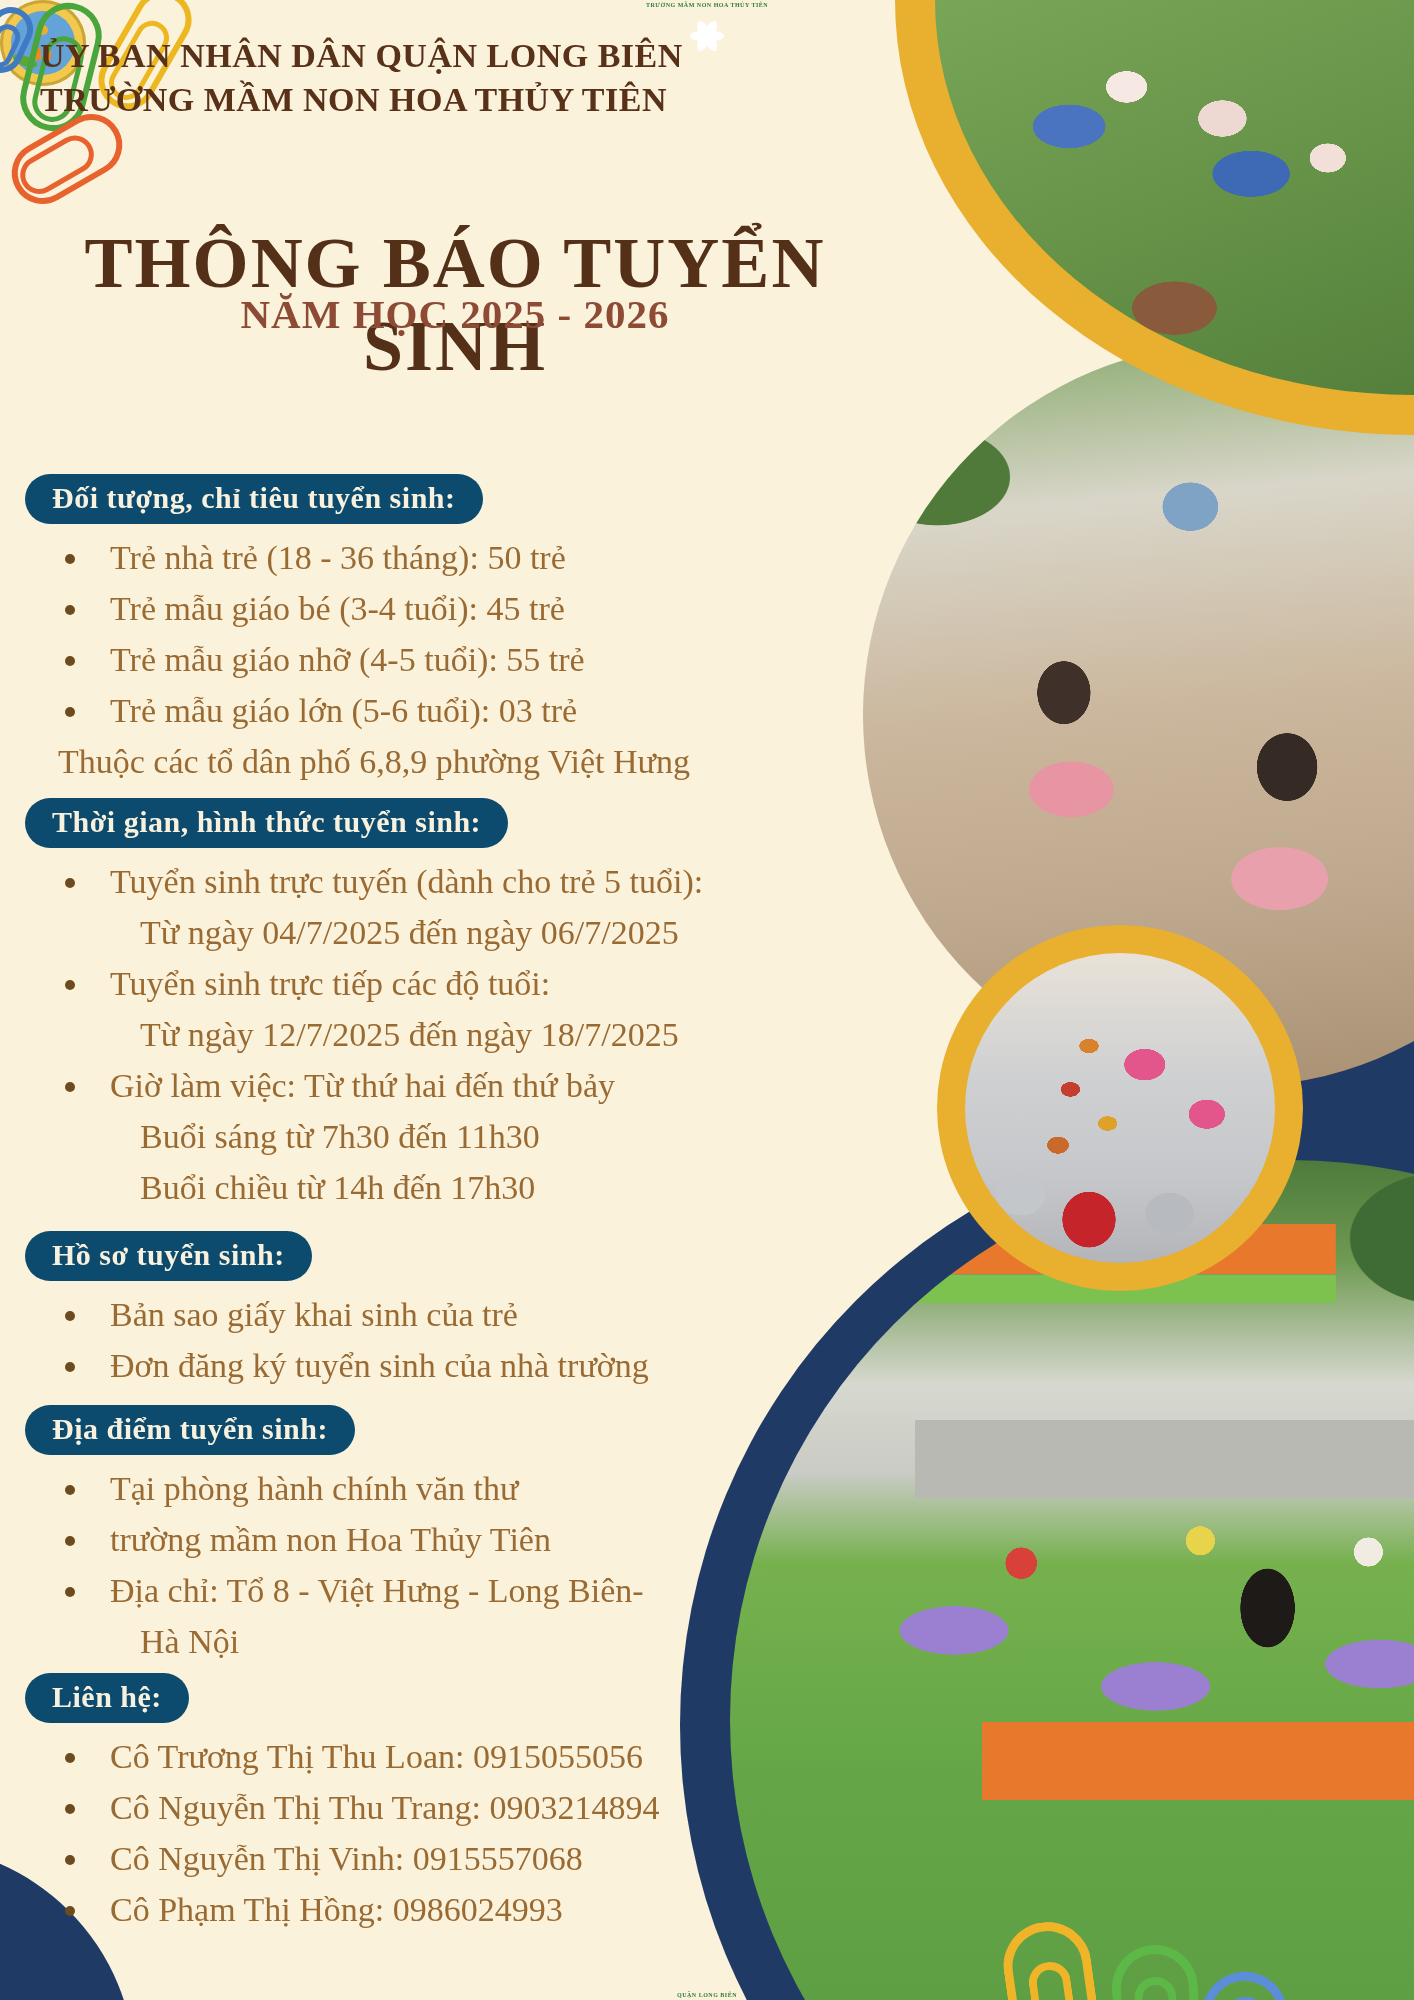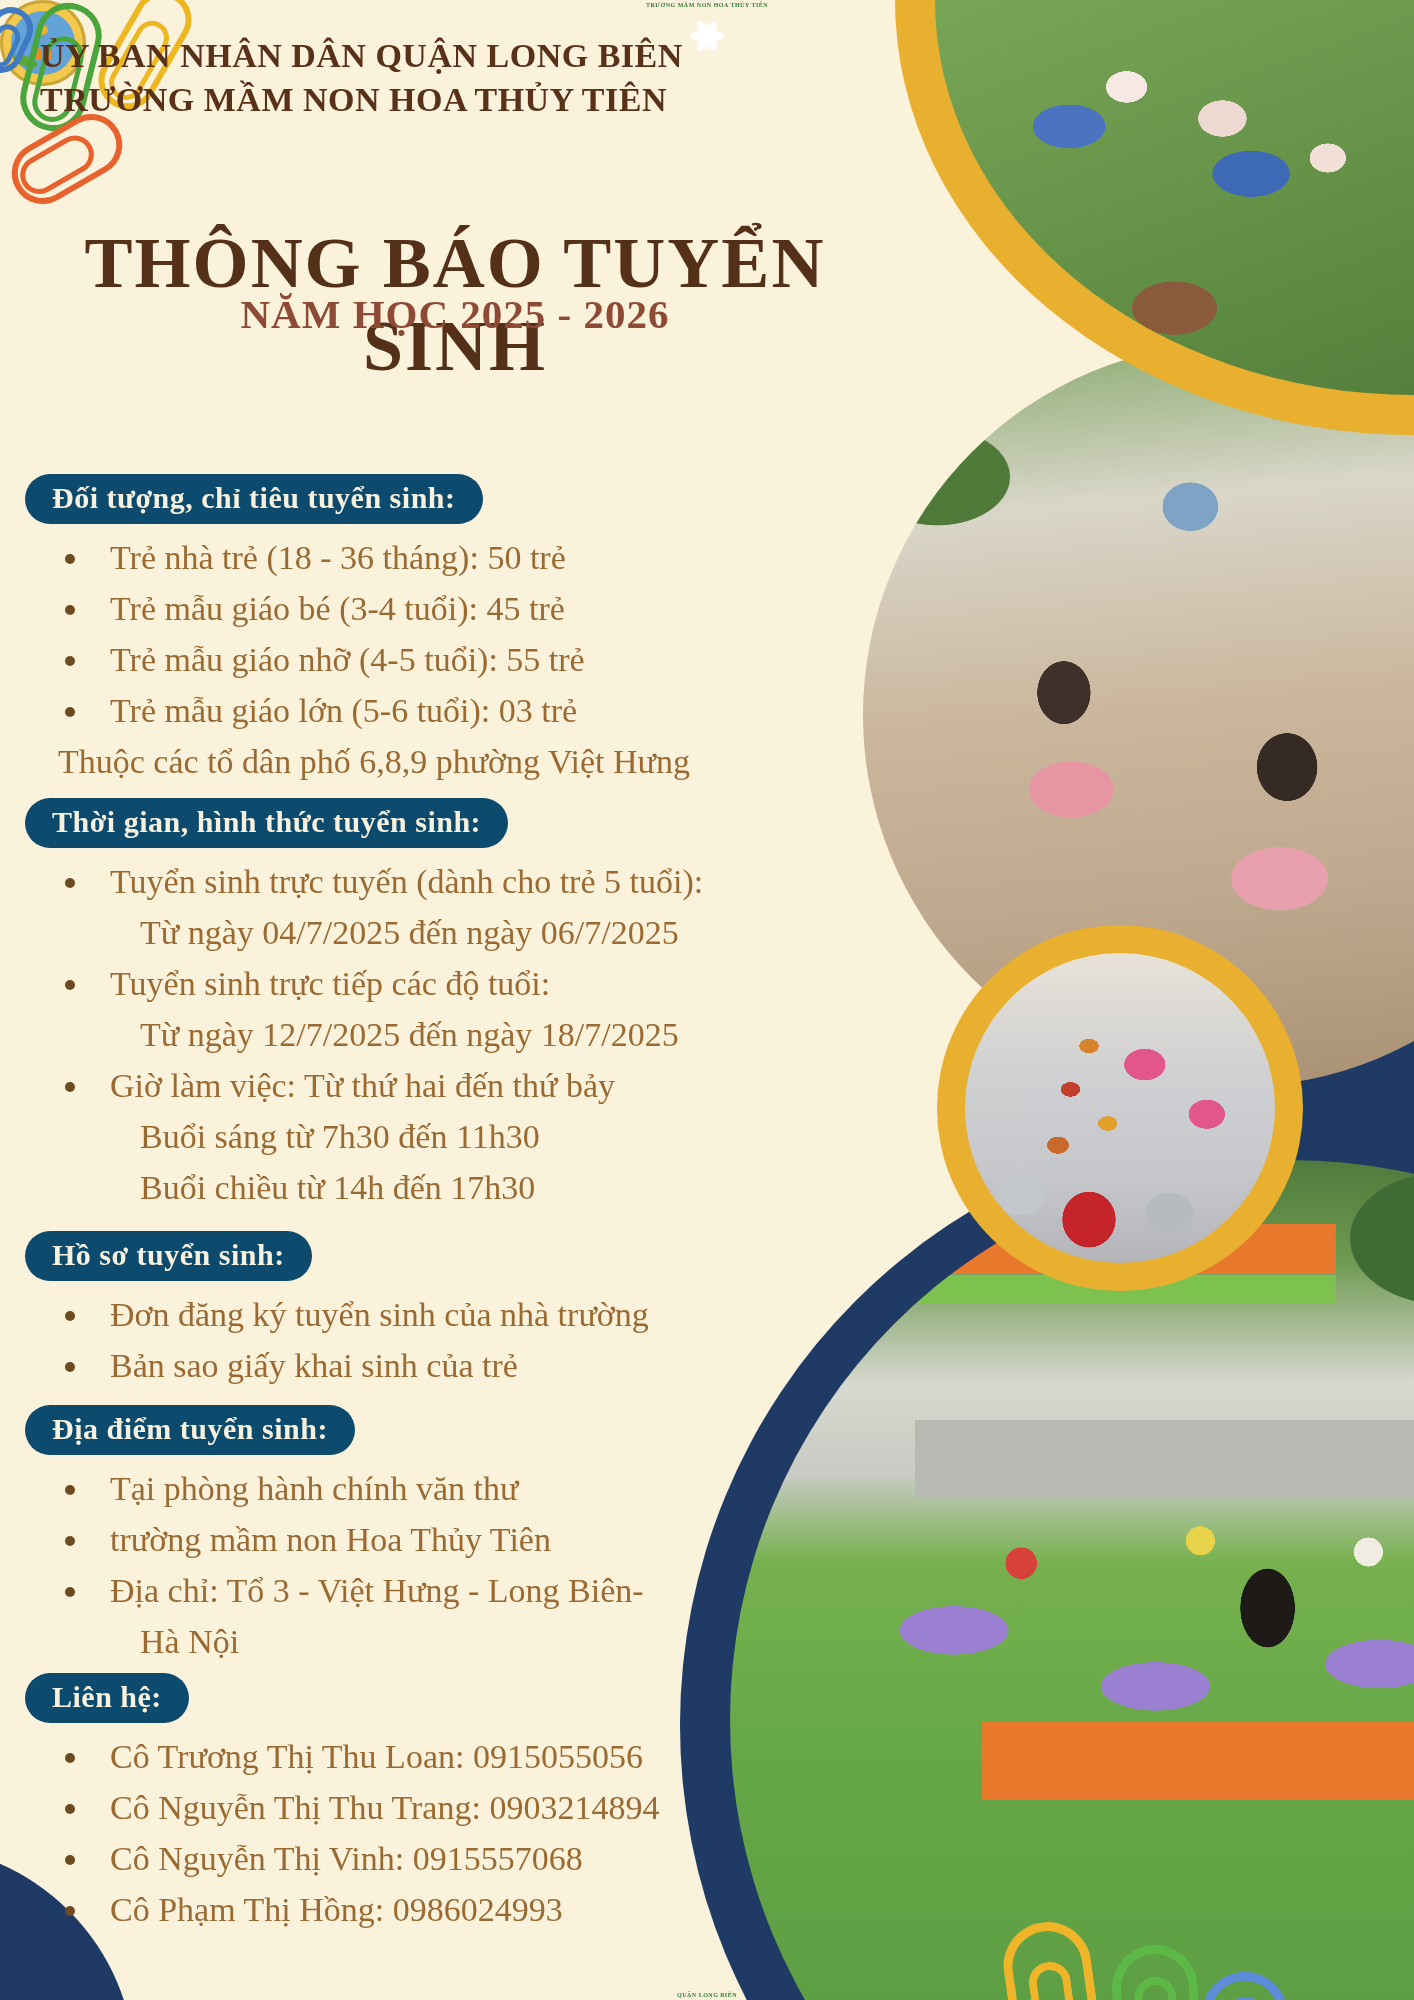--- a/index.html
+++ b/index.html
@@ -191,31 +191,31 @@
       <li class="i"><span>Từ ngày 12/7/2025 đến ngày 18/7/2025</span></li>
       <li class="b"><span class="dot"></span><span>Giờ làm việc: Từ thứ hai đến thứ bảy</span></li>
       <li class="i"><span>Buổi sáng từ 7h30 đến 11h30</span></li>
       <li class="i"><span>Buổi chiều từ 14h đến 17h30</span></li>
     </ul>
   </div>
 
   <div class="sec" style="top:1231px">
     <div class="pill"><span>Hồ sơ tuyển sinh:</span></div>
     <ul class="items">
+      <li class="b"><span class="dot"></span><span>Bản sao giấy khai sinh của trẻ</span></li>
       <li class="b"><span class="dot"></span><span>Đơn đăng ký tuyển sinh của nhà trường</span></li>
-      <li class="b"><span class="dot"></span><span>Bản sao giấy khai sinh của trẻ</span></li>
     </ul>
   </div>
 
   <div class="sec" style="top:1405px">
     <div class="pill"><span>Địa điểm tuyển sinh:</span></div>
     <ul class="items">
       <li class="b"><span class="dot"></span><span>Tại phòng hành chính văn thư</span></li>
       <li class="b"><span class="dot"></span><span>trường mầm non Hoa Thủy Tiên</span></li>
-      <li class="b"><span class="dot"></span><span>Địa chỉ: Tổ 3 - Việt Hưng - Long Biên-</span></li>
+      <li class="b"><span class="dot"></span><span>Địa chỉ: Tổ 8 - Việt Hưng - Long Biên-</span></li>
       <li class="i"><span>Hà Nội</span></li>
     </ul>
   </div>
 
   <div class="sec" style="top:1673px">
     <div class="pill"><span>Liên hệ:</span></div>
     <ul class="items">
       <li class="b"><span class="dot"></span><span>Cô Trương Thị Thu Loan: 0915055056</span></li>
       <li class="b"><span class="dot"></span><span>Cô Nguyễn Thị Thu Trang: 0903214894</span></li>
       <li class="b"><span class="dot"></span><span>Cô Nguyễn Thị Vinh: 0915557068</span></li>

